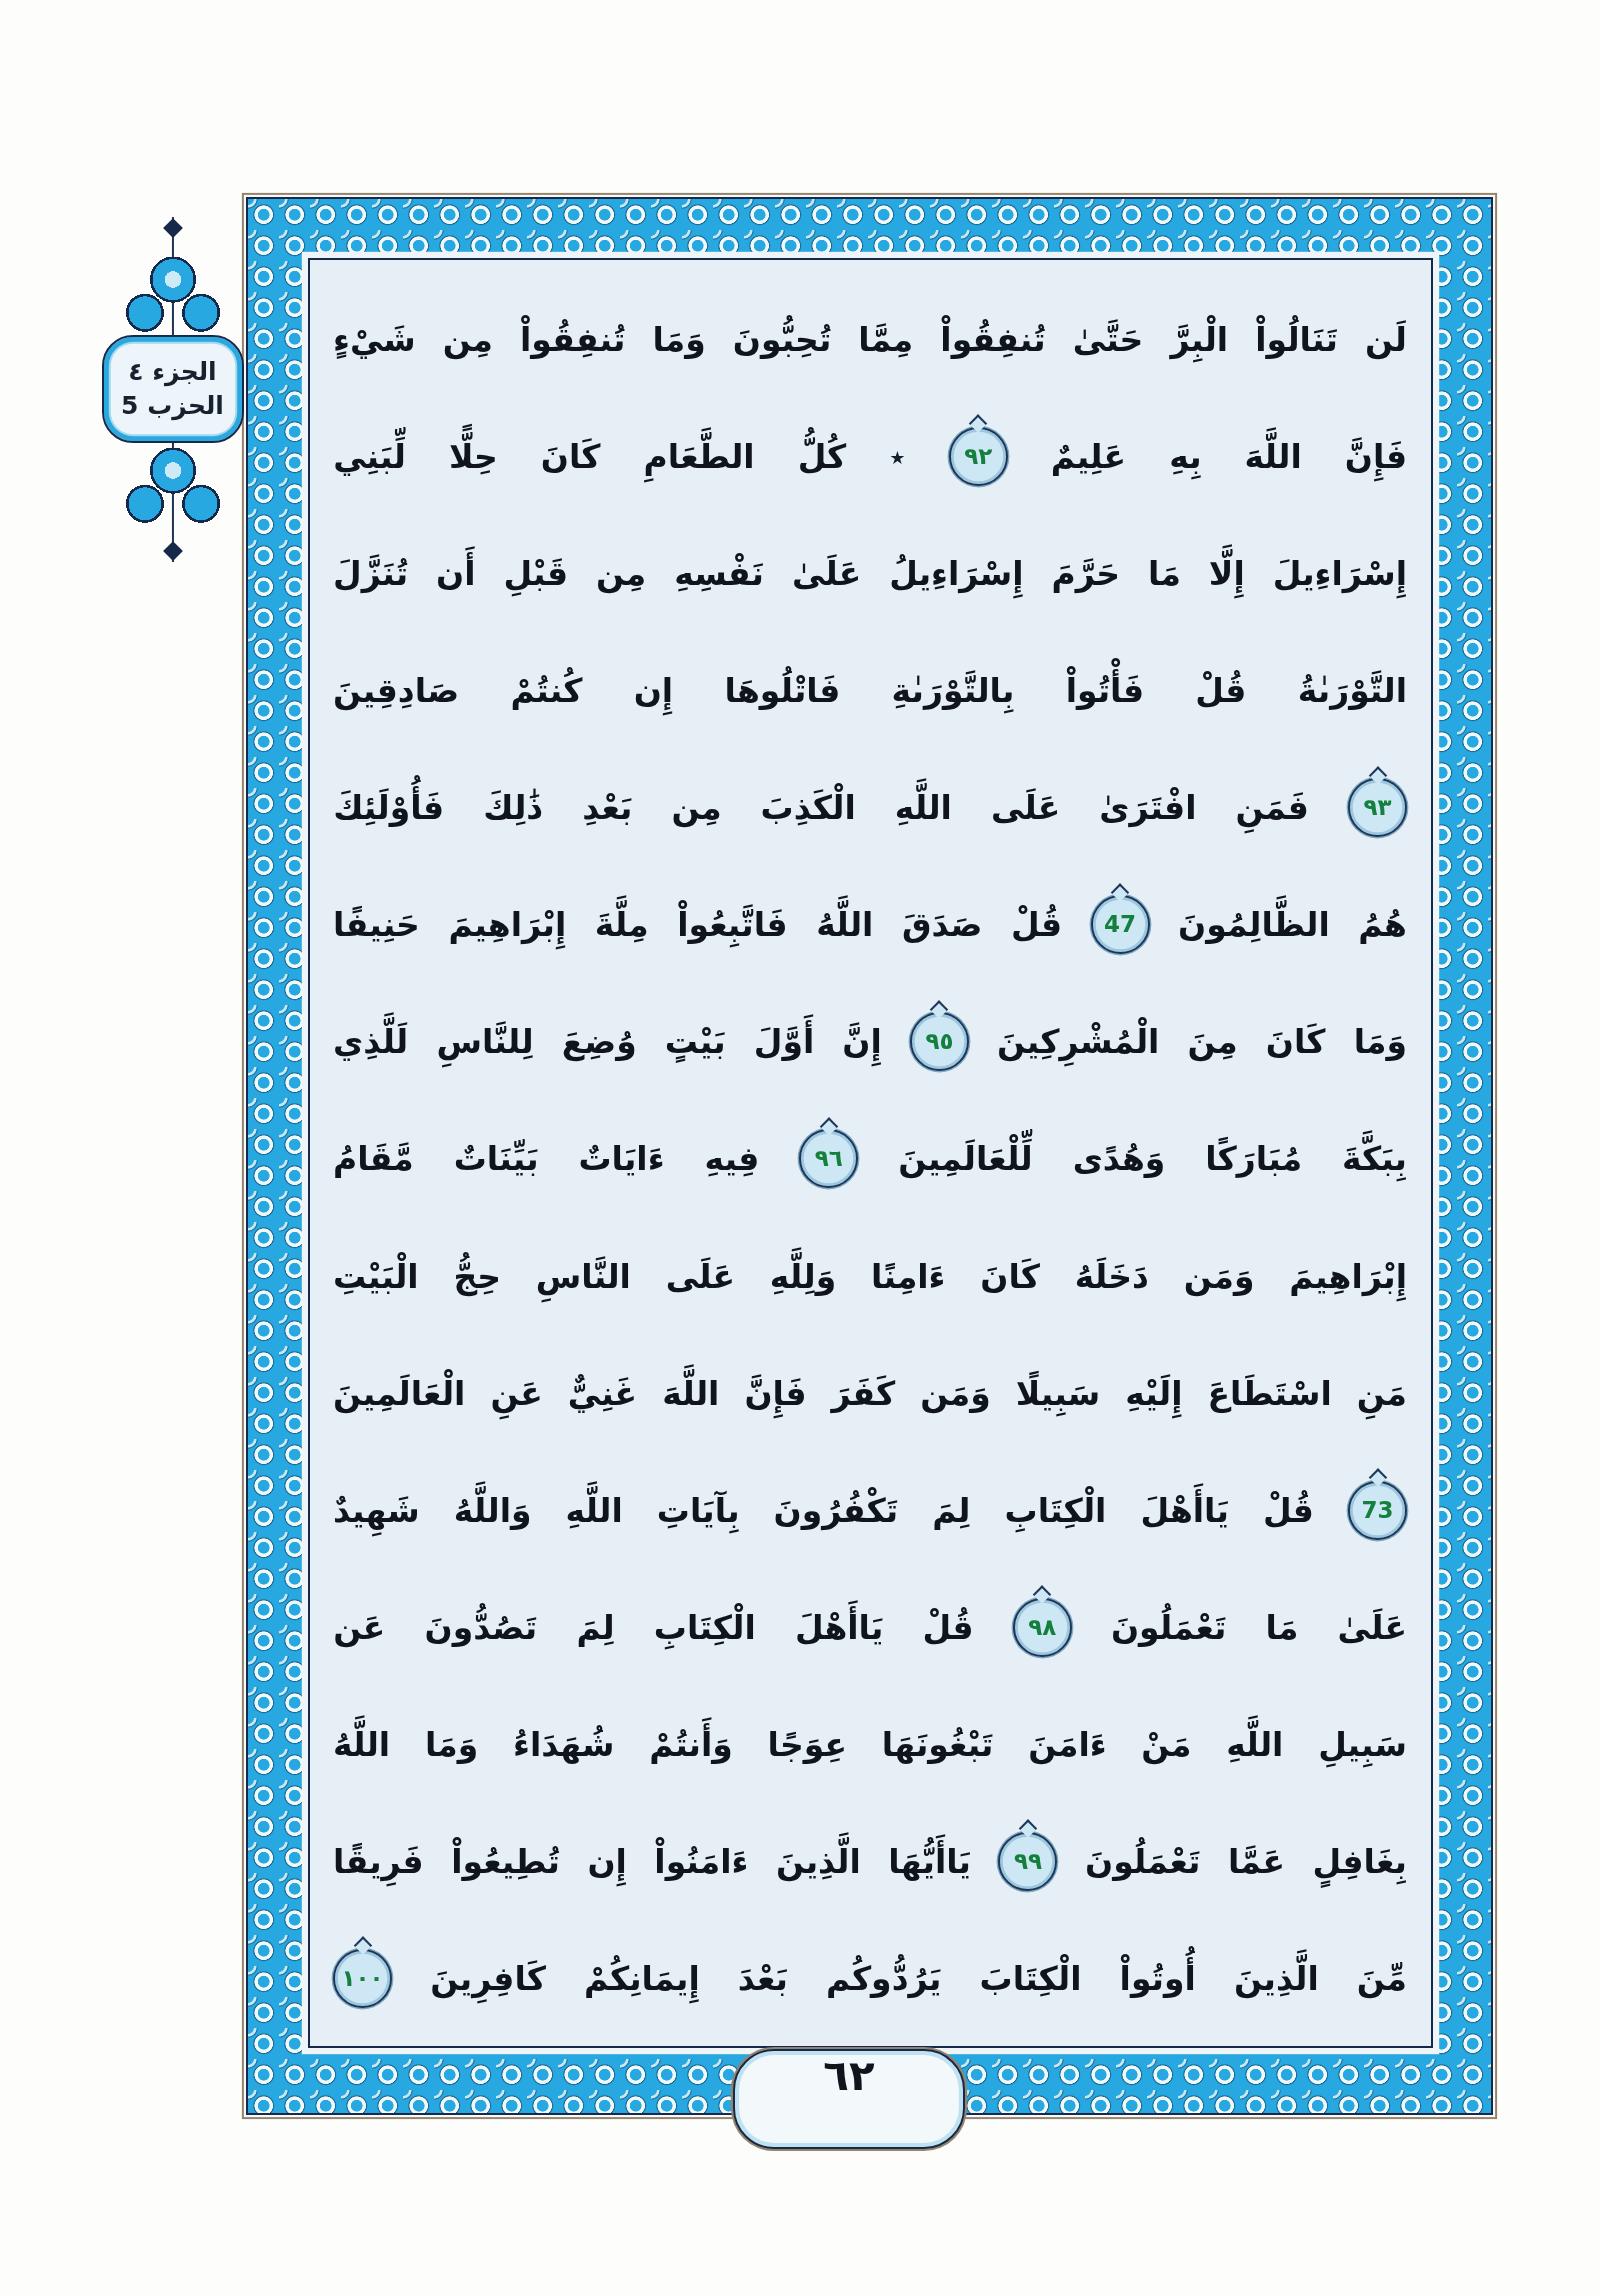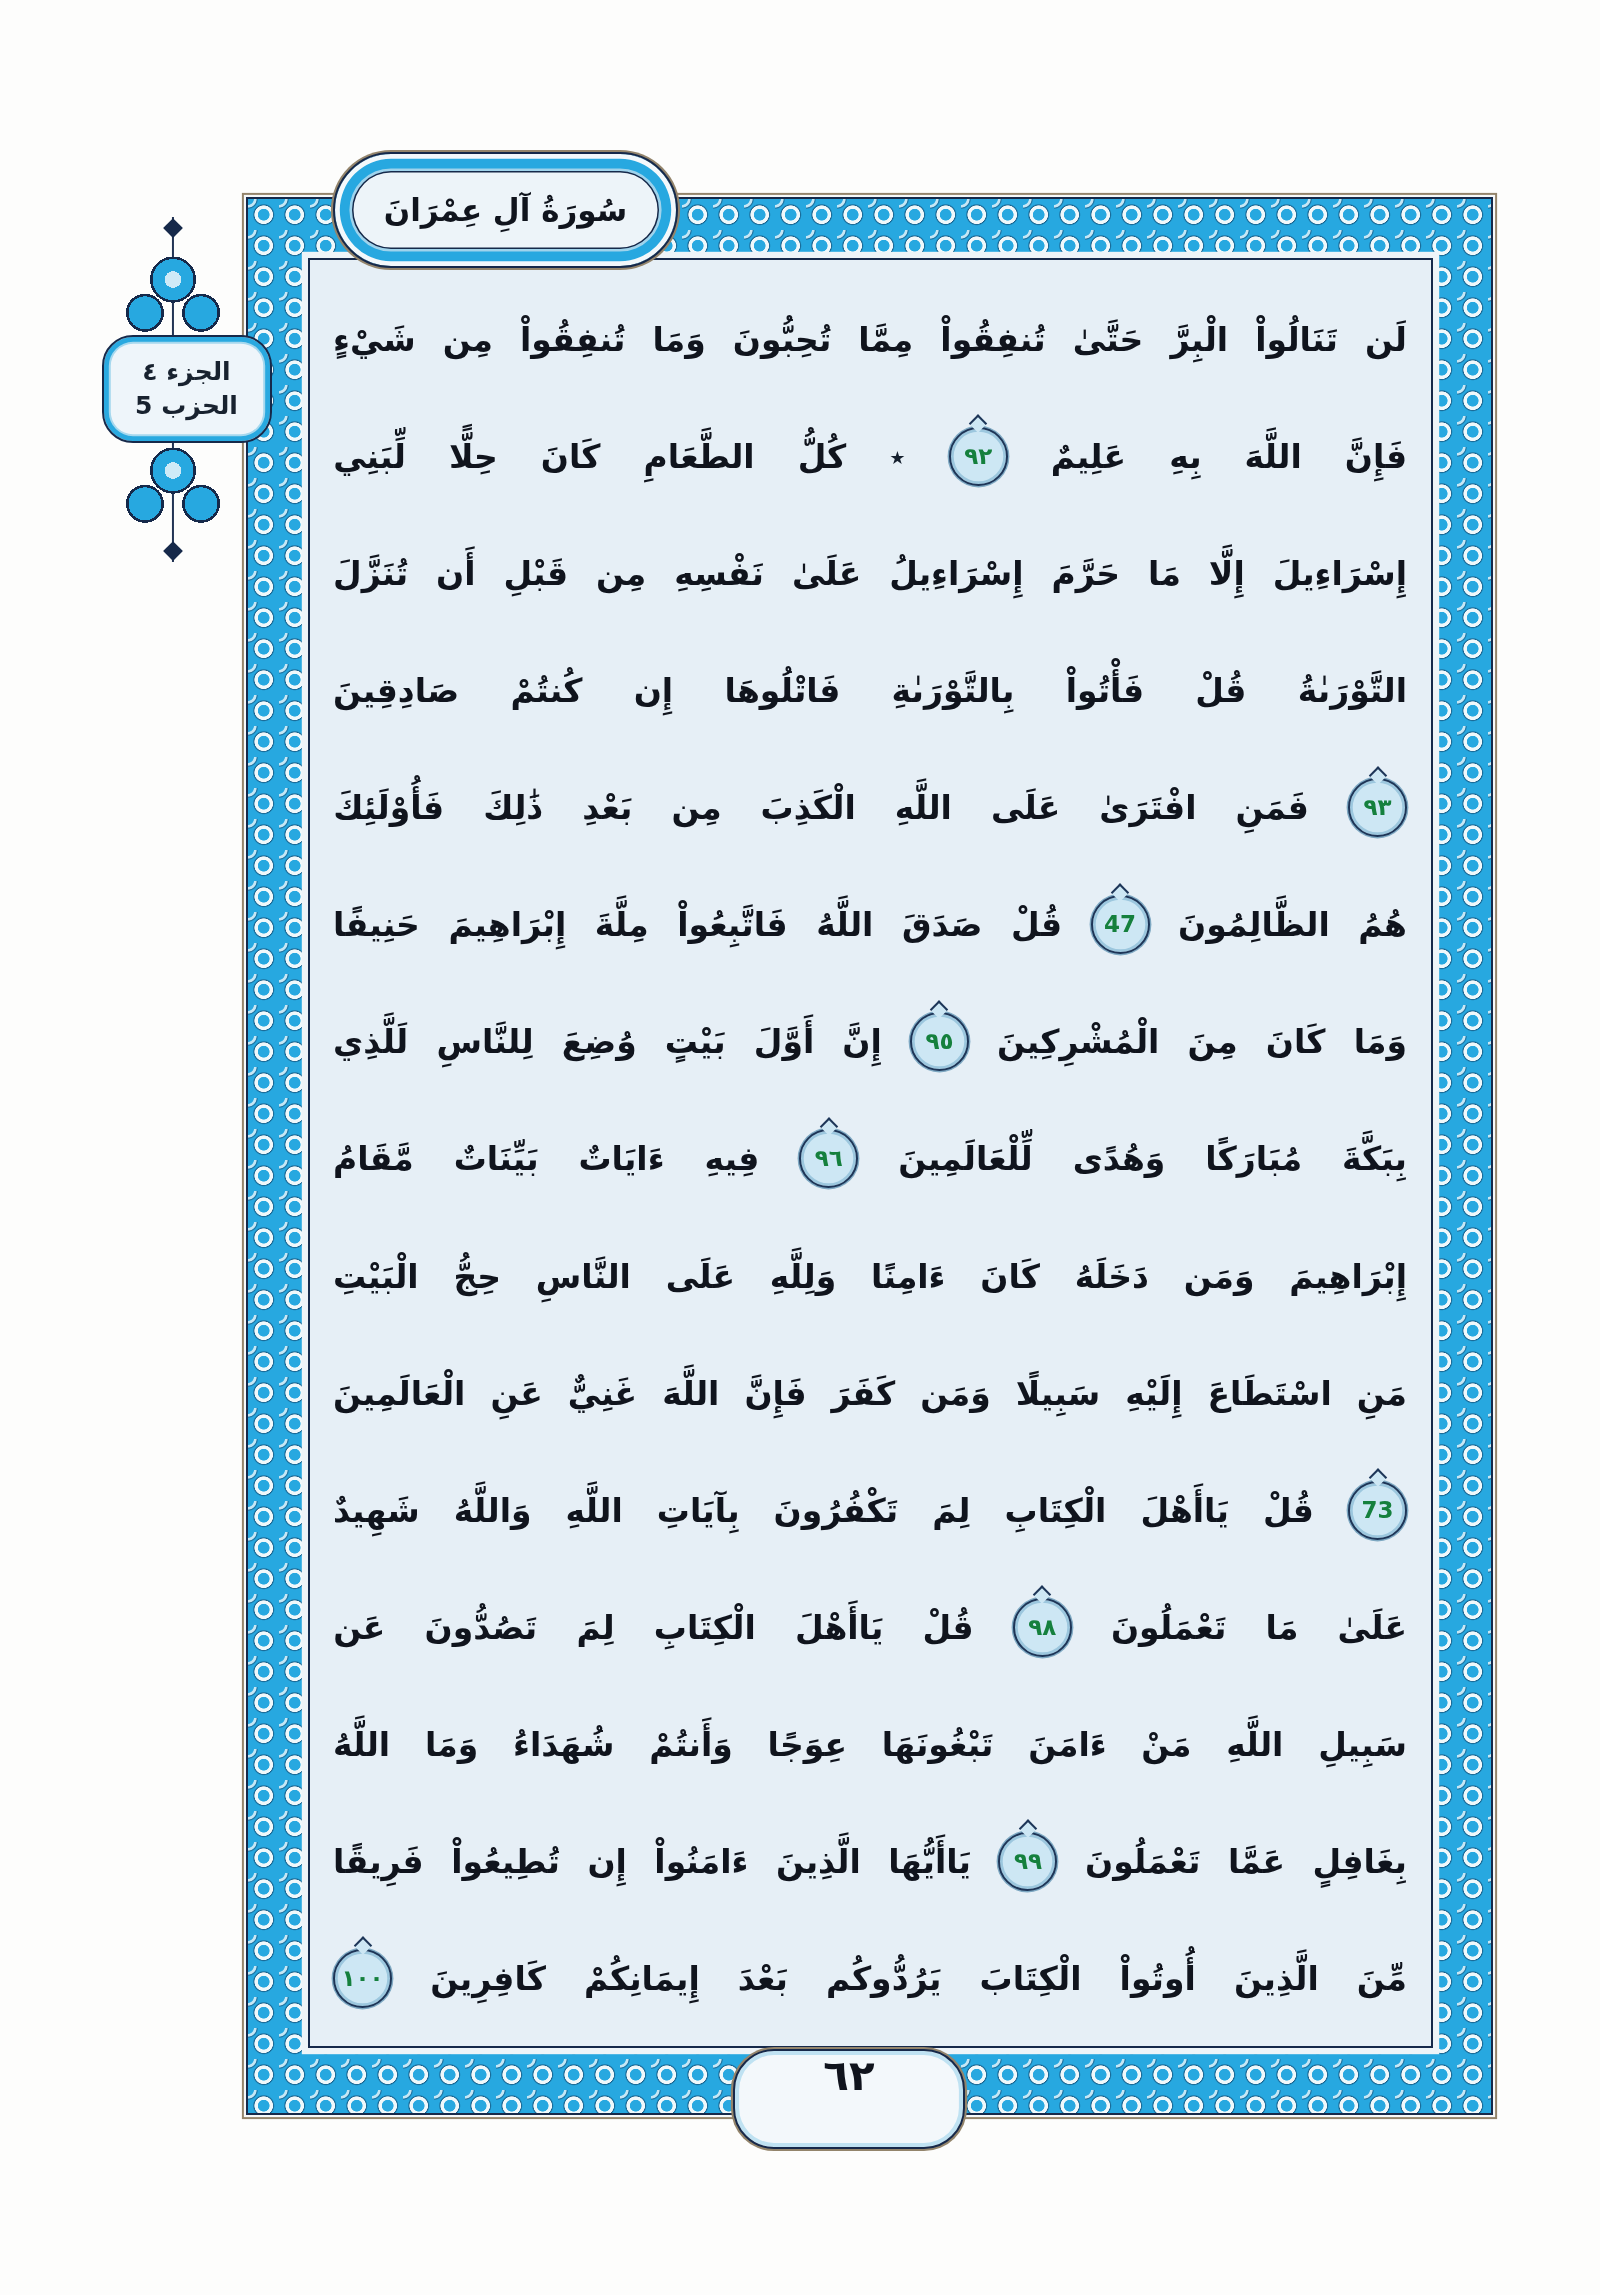--- a/index.html
+++ b/index.html
@@ -116,40 +116,37 @@
   .knot{
     position:absolute; left:50%; transform:translateX(-50%);
     width:108px; height:83px;
     background:
       radial-gradient(circle at 50% 32%, #cfeaf7 0 8.2px, #27a8e0 8.2px 20.5px, #16294a 20.5px 23px, rgba(0,0,0,0) 23px),
       radial-gradient(circle at 24% 72%, #27a8e0 0 16.4px, #16294a 16.4px 19px, rgba(0,0,0,0) 19px),
       radial-gradient(circle at 76% 72%, #27a8e0 0 16.4px, #16294a 16.4px 19px, rgba(0,0,0,0) 19px);
   }
   .knot-top{ top:36px; } .knot-bottom{ top:227px; }
   .orn-medallion{
-    position:absolute; left:5.5px; top:118px; width:170px; height:108px;
+    position:absolute; left:5.5px; top:118px; width:142px; height:108px;
     background:#eef5fa;
     border:2.7px solid #16294a;
     border-radius:31px;
     box-shadow: inset 0 0 0 4.8px #29a9e0, inset 0 0 0 6.8px #a6d8ee;
     display:flex; flex-direction:column; align-items:center; justify-content:center;
     gap:4.1px; z-index:4;
   }
   .orn-medallion .m-line{ font-size:25px; font-weight:bold; color:#18222f; direction:rtl; line-height:1.2; }
 </style>
 </head>
 <body>
 
 <div class="sheet">
 
   <div class="frame"></div>
 
-  <div class="cartouche cartouche-surah">
-    <span class="label">سُورَةُ آلِ عِمْرَانَ</span>
-  </div>
 
 
   <div class="side-orn">
     <div class="stem"></div>
     <div class="tip tip-top"></div>
     <div class="knot knot-top"></div>
     <div class="orn-medallion">
       <span class="m-line">الجزء ٤</span>
       <span class="m-line">الحزب 5</span>
     </div>

